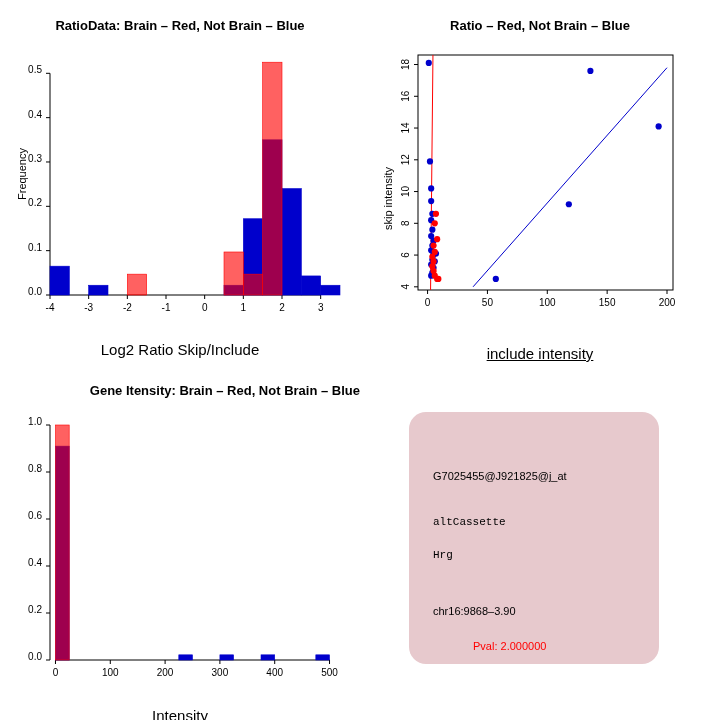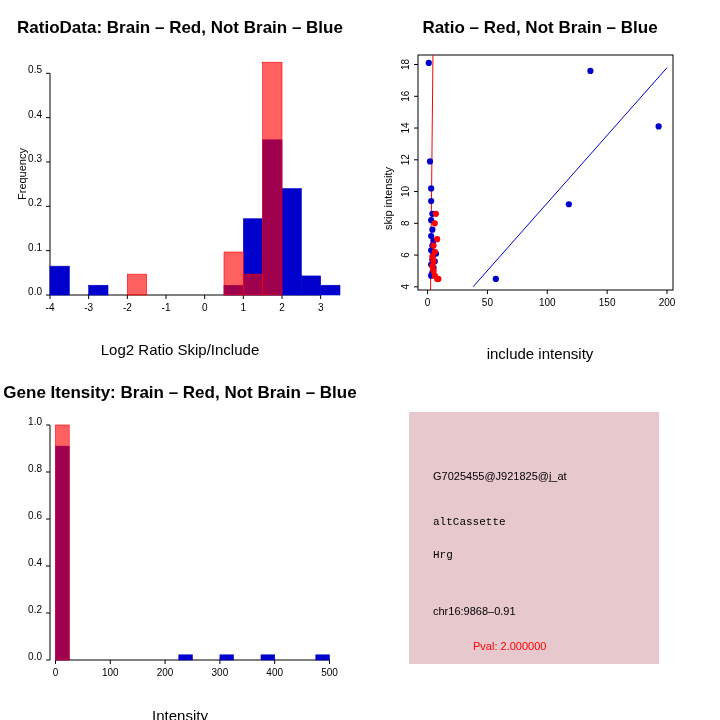--- a/index.html
+++ b/index.html
@@ -6,21 +6,21 @@
   body{
     width:720px;height:720px;
     background:#ffffff;
     font-family:"Liberation Sans", sans-serif;
     position:relative;
     overflow:hidden;
   }
   .panel{position:absolute;}
   .ttl{
     font-weight:bold;
-    font-size:17px;
+    font-size:13px;
     color:#000;
     text-align:center;
     white-space:nowrap;
   }
   .axis-label{font-size:15px;color:#000;text-align:center;white-space:nowrap;}
   .vert{
     transform:rotate(-90deg);
     transform-origin:left top;
     font-size:11px;
     white-space:nowrap;
@@ -157,26 +157,26 @@
       <circle cx="74.7605633802817" cy="251.89189189189187" r="3.1" fill="#ff0000" stroke="none"></circle>
       <circle cx="72.36619718309859" cy="256.6554054054054" r="3.1" fill="#ff0000" stroke="none"></circle>
       <circle cx="73.56338028169014" cy="261.4189189189189" r="3.1" fill="#ff0000" stroke="none"></circle>
       <circle cx="72.36619718309859" cy="266.18243243243245" r="3.1" fill="#ff0000" stroke="none"></circle>
       <circle cx="73.56338028169014" cy="270.94594594594594" r="3.1" fill="#ff0000" stroke="none"></circle>
       <circle cx="74.7605633802817" cy="275.7094594594595" r="3.1" fill="#ff0000" stroke="none"></circle>
       <circle cx="77.15492957746478" cy="278.88513513513516" r="3.1" fill="#ff0000" stroke="none"></circle>
       <circle cx="78.35211267605634" cy="278.88513513513516" r="3.1" fill="#ff0000" stroke="none"></circle>
     </svg>
 
-  <div class="axis-label" style="position:absolute;left:0;top:345px;width:360px;">include intensity</div>
+  <div class="axis-label" style="position:absolute;left:0;top:345px;width:360px;text-decoration:underline;">include intensity</div>
   <div class="vert" style="left:22px;top:230px;">skip intensity</div>
 </div>
 
 <div class="panel" style="left:0;top:360px;width:360px;height:360px;">
-  <div class="ttl" style="left:0;top:23px;width:360px;position:absolute;text-align:center;padding-left:0;box-sizing:border-box;">Gene Itensity: Brain – Red, Not Brain – Blue</div>
+  <div class="ttl" style="left:0;top:23px;width:360px;position:absolute;text-align:right;padding-left:0;box-sizing:border-box;">Gene Itensity: Brain – Red, Not Brain – Blue</div>
 
   <svg id="svg-gene" width="360" height="360">
       <line x1="55.48076923076923" y1="300" x2="329.5192307692308" y2="300" stroke="#000" stroke-width="1"></line>
       <line x1="55.48076923076923" y1="300" x2="55.48076923076923" y2="304" stroke="#000" stroke-width="1"></line>
       <text x="55.48076923076923" y="316" font-size="10" font-family="&quot;Liberation Sans&quot;, sans-serif" fill="#000" text-anchor="middle">0</text>
       <line x1="110.28846153846155" y1="300" x2="110.28846153846155" y2="304" stroke="#000" stroke-width="1"></line>
       <text x="110.28846153846155" y="316" font-size="10" font-family="&quot;Liberation Sans&quot;, sans-serif" fill="#000" text-anchor="middle">100</text>
       <line x1="165.09615384615387" y1="300" x2="165.09615384615387" y2="304" stroke="#000" stroke-width="1"></line>
       <text x="165.09615384615387" y="316" font-size="10" font-family="&quot;Liberation Sans&quot;, sans-serif" fill="#000" text-anchor="middle">200</text>
       <line x1="219.90384615384616" y1="300" x2="219.90384615384616" y2="304" stroke="#000" stroke-width="1"></line>
@@ -203,19 +203,19 @@
       <rect x="219.90384615384616" y="294.83" width="13.701923076923094" height="5.170000000000016" fill="#0000cc" fill-opacity="1" stroke="#0000cc" stroke-width="0.6"></rect>
       <rect x="261.00961538461536" y="294.83" width="13.701923076923094" height="5.170000000000016" fill="#0000cc" fill-opacity="1" stroke="#0000cc" stroke-width="0.6"></rect>
       <rect x="315.8173076923077" y="294.83" width="13.701923076923094" height="5.170000000000016" fill="#0000cc" fill-opacity="1" stroke="#0000cc" stroke-width="0.6"></rect>
       <rect x="55.48076923076923" y="65" width="13.701923076923073" height="235" fill="#ff0000" fill-opacity="0.62" stroke="#ff0000" stroke-width="0.6"></rect>
     </svg>
 
   <div class="axis-label" style="position:absolute;left:0;top:347px;width:360px;">Intensity</div>
 
 </div>
 
-<div class="infobox" style="left:409px;top:412px;width:250px;height:252px;">
+<div class="infobox" style="left:409px;top:412px;width:250px;height:252px;border-radius:17px;">
   <div class="infotext" style="left:24px;top:58px;">G7025455@J921825@j_at</div>
   <div class="infotext" style="left:24px;top:104px;font-family:Liberation Mono, monospace;">altCassette</div>
   <div class="infotext" style="left:24px;top:137px;font-family:Liberation Mono, monospace;">Hrg</div>
-  <div class="infotext" style="left:24px;top:193px;">chr16:9868–0.91</div>
+  <div class="infotext" style="left:24px;top:193px;">chr16:9868–3.90</div>
   <div class="infotext pval" style="left:24px;top:228px;padding-left:40px;">Pval: 2.000000</div>
 </div>
 
 </body></html>

